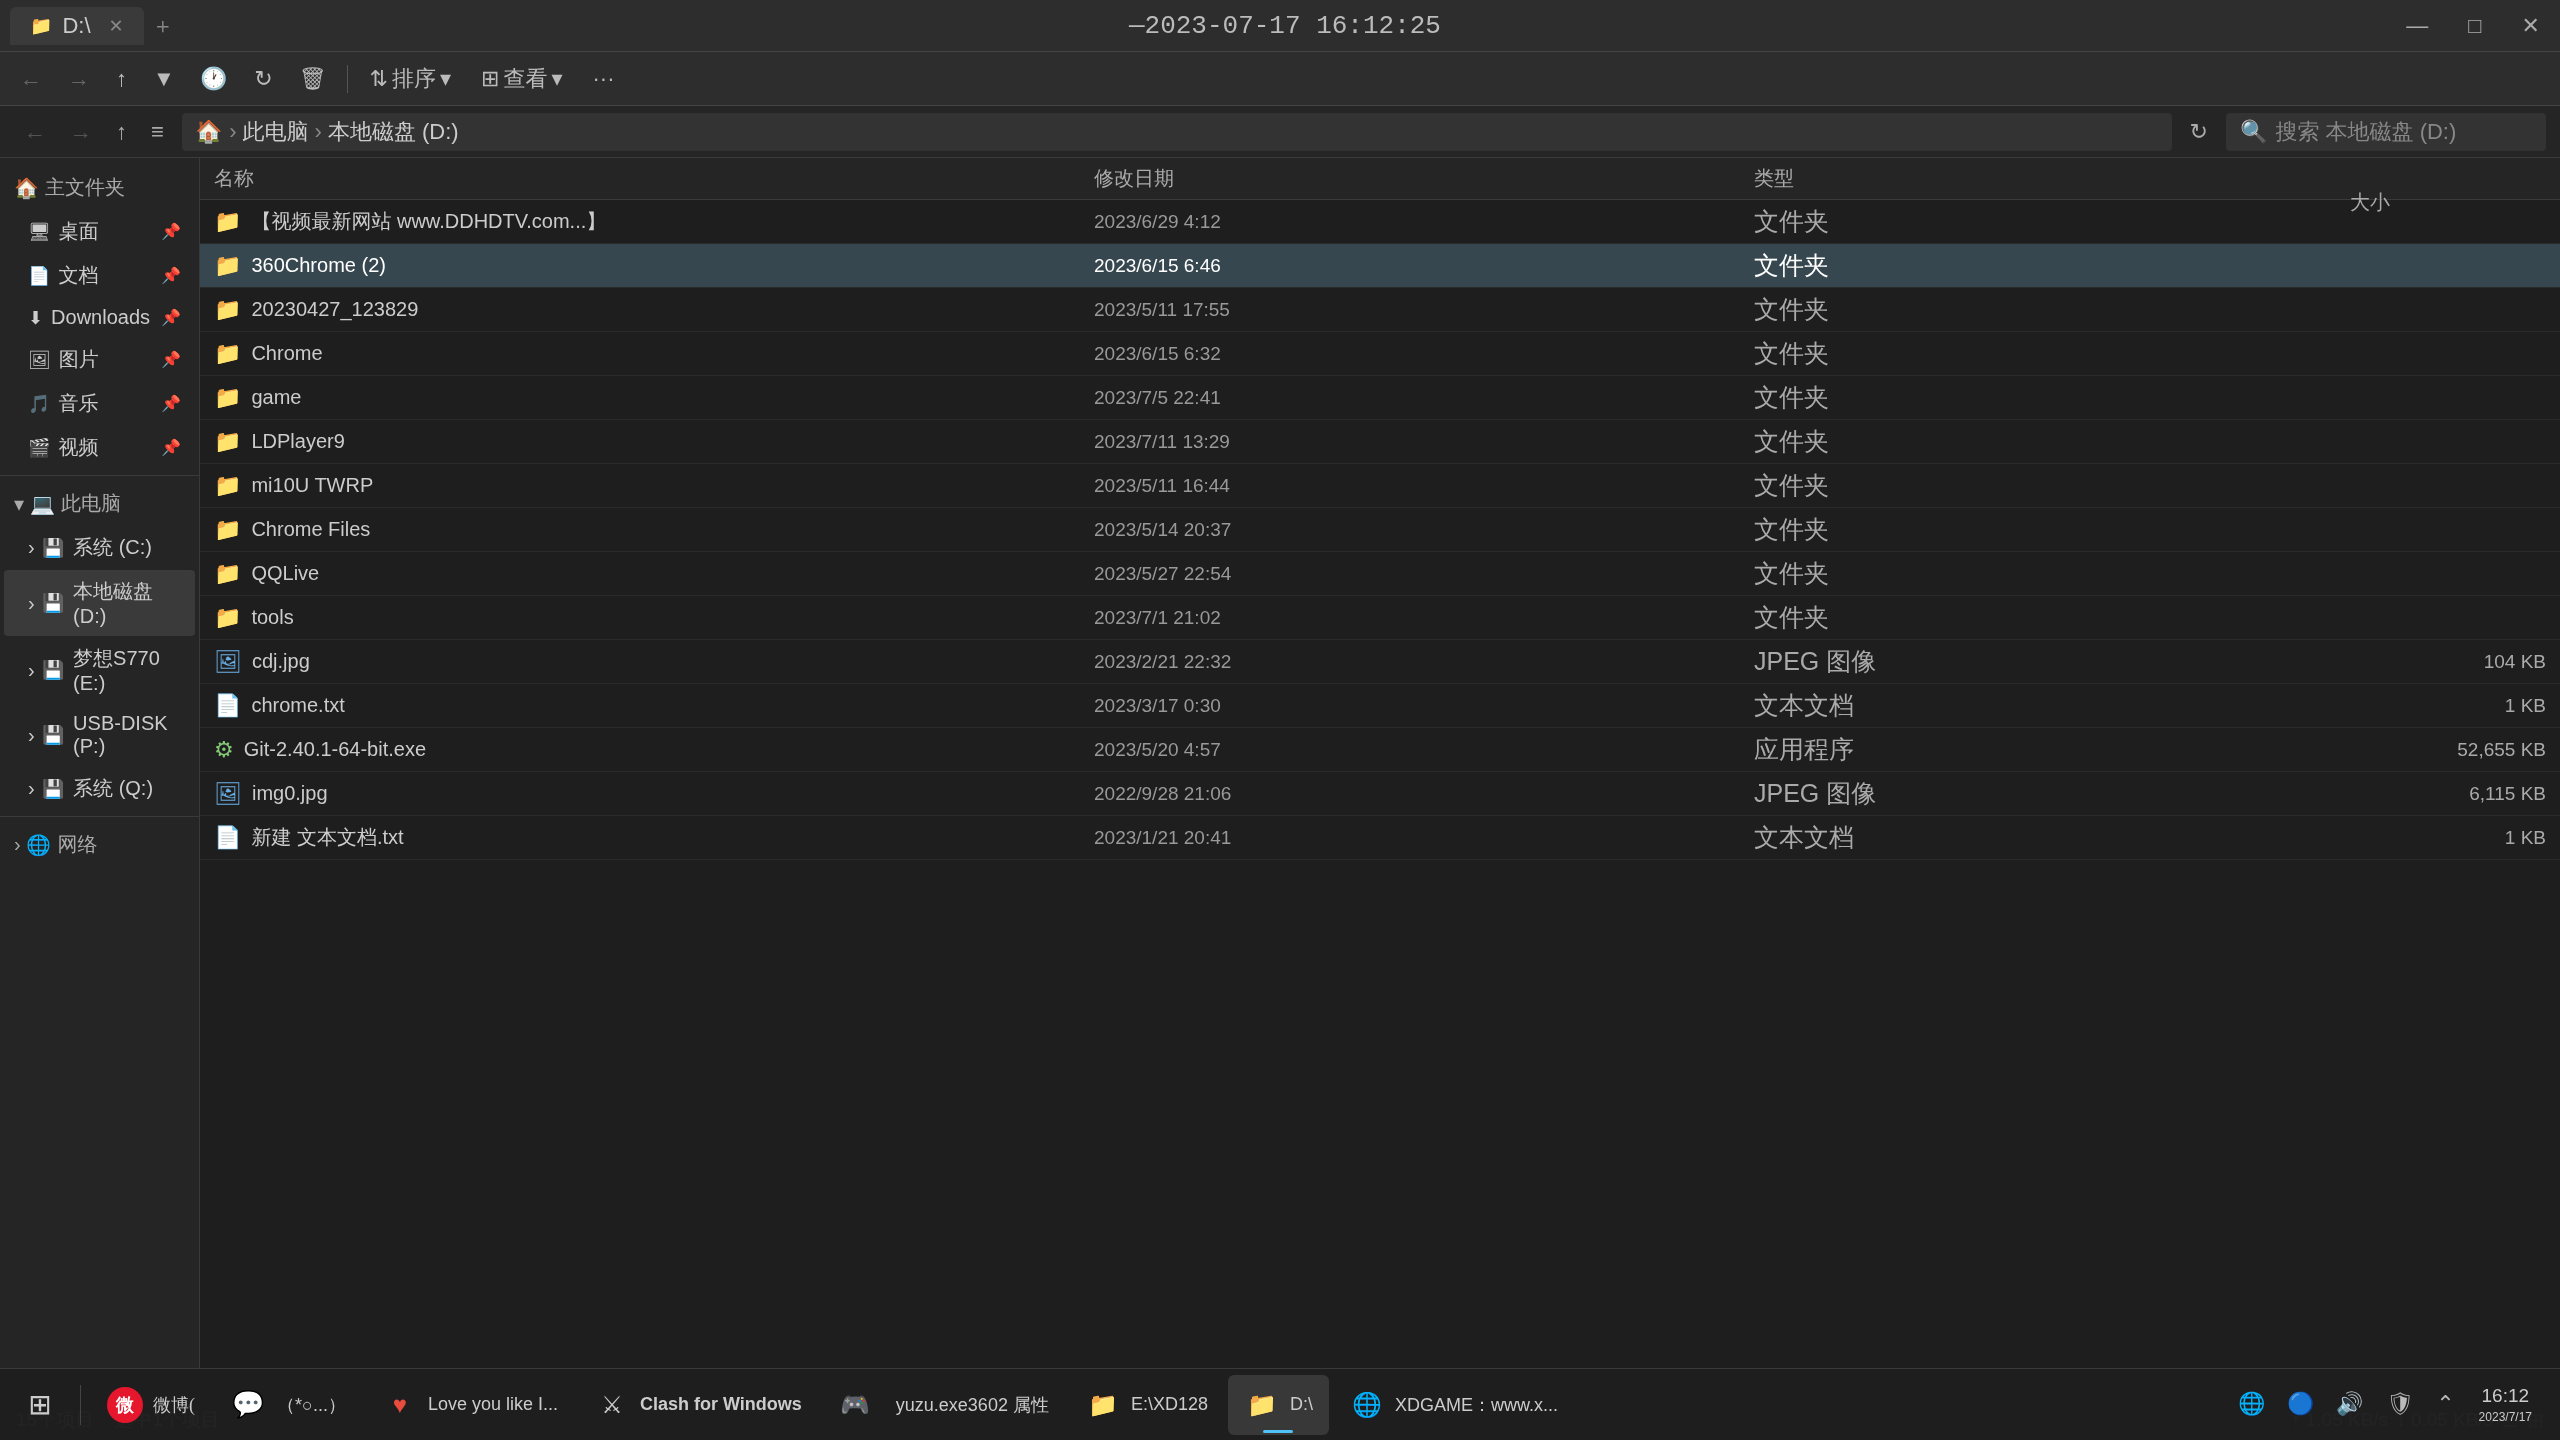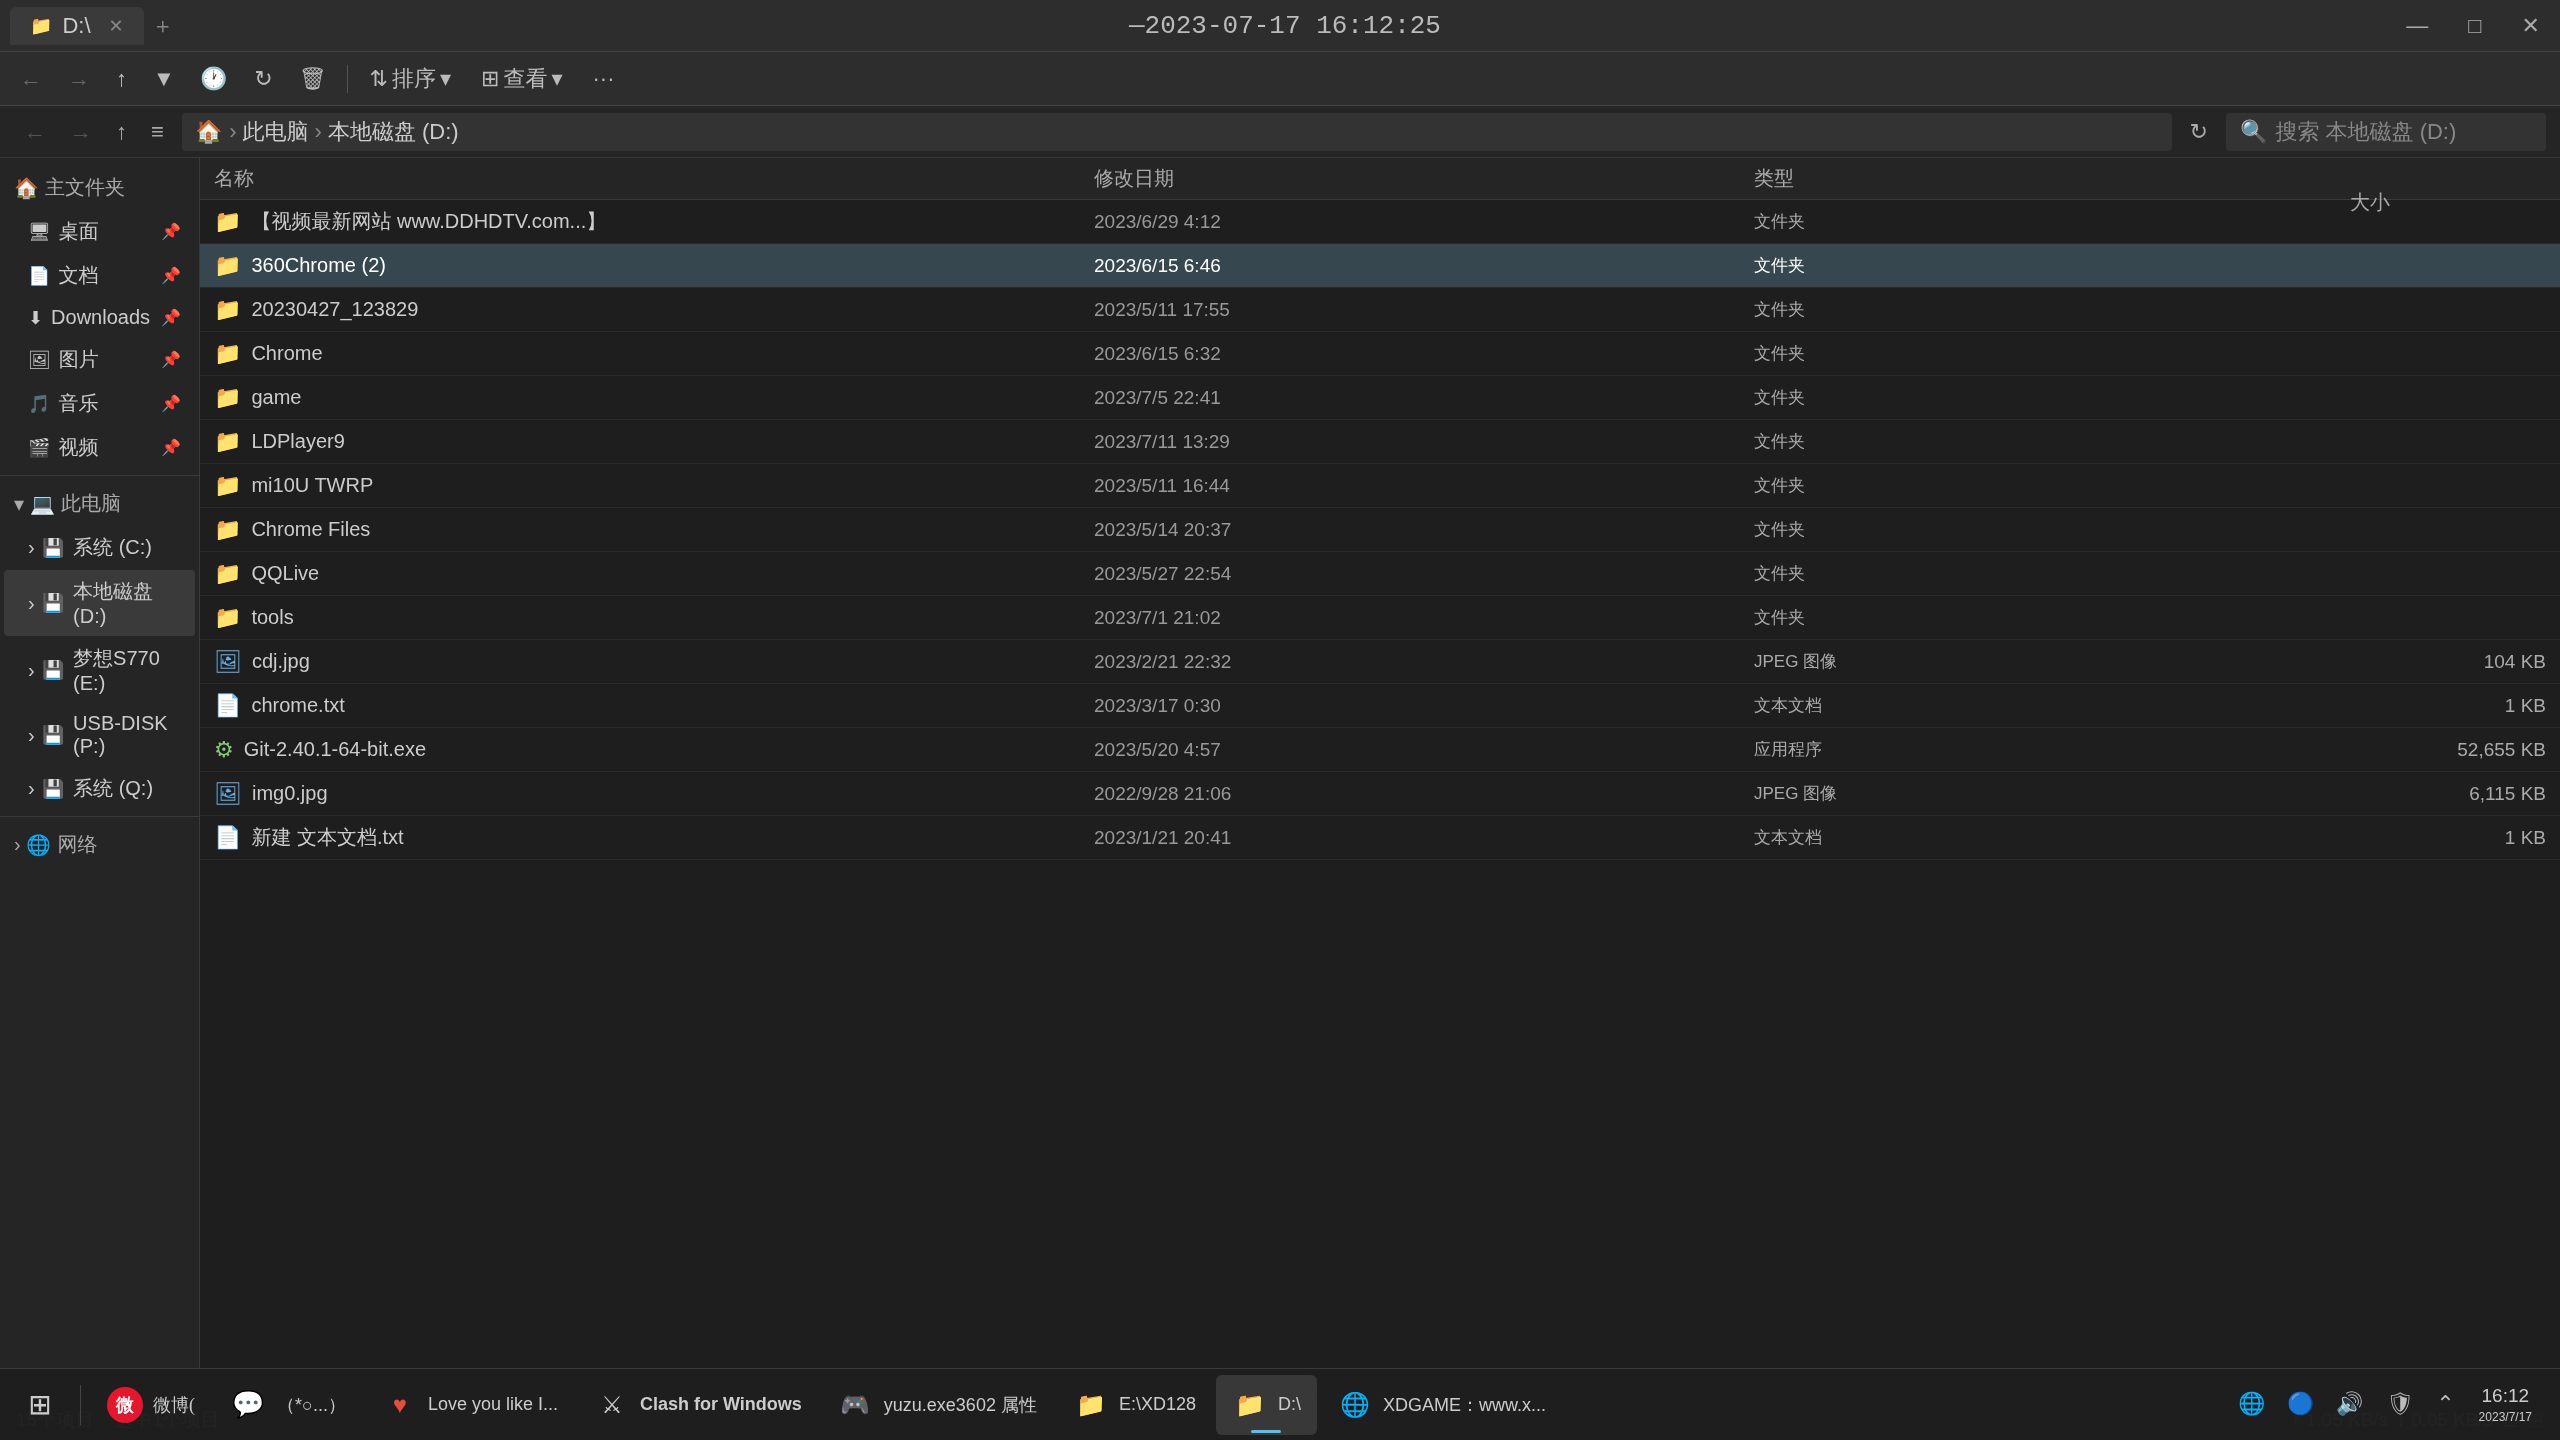--- a/index.html
+++ b/index.html
@@ -244,21 +244,21 @@
       border-bottom: 1px solid #2a2a2a;
     }
     .file-row.selected { background: #37474f; }
     .file-icon { margin-right: 10px; font-size: 22px; }
     .folder-icon { color: #f0b429; }
     .file-icon-img { color: #69b0e8; }
     .file-icon-txt { color: #aaa; }
     .file-icon-exe { color: #85c977; }
     .file-col-name { flex: 2; display: flex; align-items: center; white-space: nowrap; overflow: hidden; text-overflow: ellipsis; }
     .file-col-date { flex: 1.5; color: #999; font-size: 19px; }
-    .file-col-type { flex: 1; color: #aaa; font-size: 17px; }
+    .file-col-type { flex: 1; color: #aaa; font-size: 25px; }
     .file-col-size { flex: 0.8; text-align: right; color: #aaa; font-size: 19px; }
 
     
     .status-bar {
       display: flex;
       align-items: center;
       background: #2a2a2a;
       height: 42px;
       padding: 0 16px;
       border-top: 1px solid #3a3a3a;
@@ -687,21 +687,21 @@
     <span style="font-size:18px;">Love you like I...</span>
   </div>
 
   <div class="taskbar-app">
     <div class="taskbar-app-icon" style="font-size:24px;">⚔</div>
     <span style="font-size:18px;font-weight:bold;">Clash for Windows</span>
   </div>
 
   <div class="taskbar-app">
     <div class="taskbar-app-icon" style="font-size:24px;">🎮</div>
-    <span style="font-size:18px;">yuzu.exe3602 属性</span>
+    <span style="font-size:18px;margin-left:12px;">yuzu.exe3602 属性</span>
   </div>
 
   <div class="taskbar-app">
     <div class="taskbar-app-icon" style="font-size:24px;">📁</div>
     <span style="font-size:18px;">E:\XD128</span>
   </div>
 
   <div class="taskbar-app active">
     <div class="taskbar-app-icon" style="font-size:24px;">📁</div>
     <span style="font-size:18px;">D:\</span>

